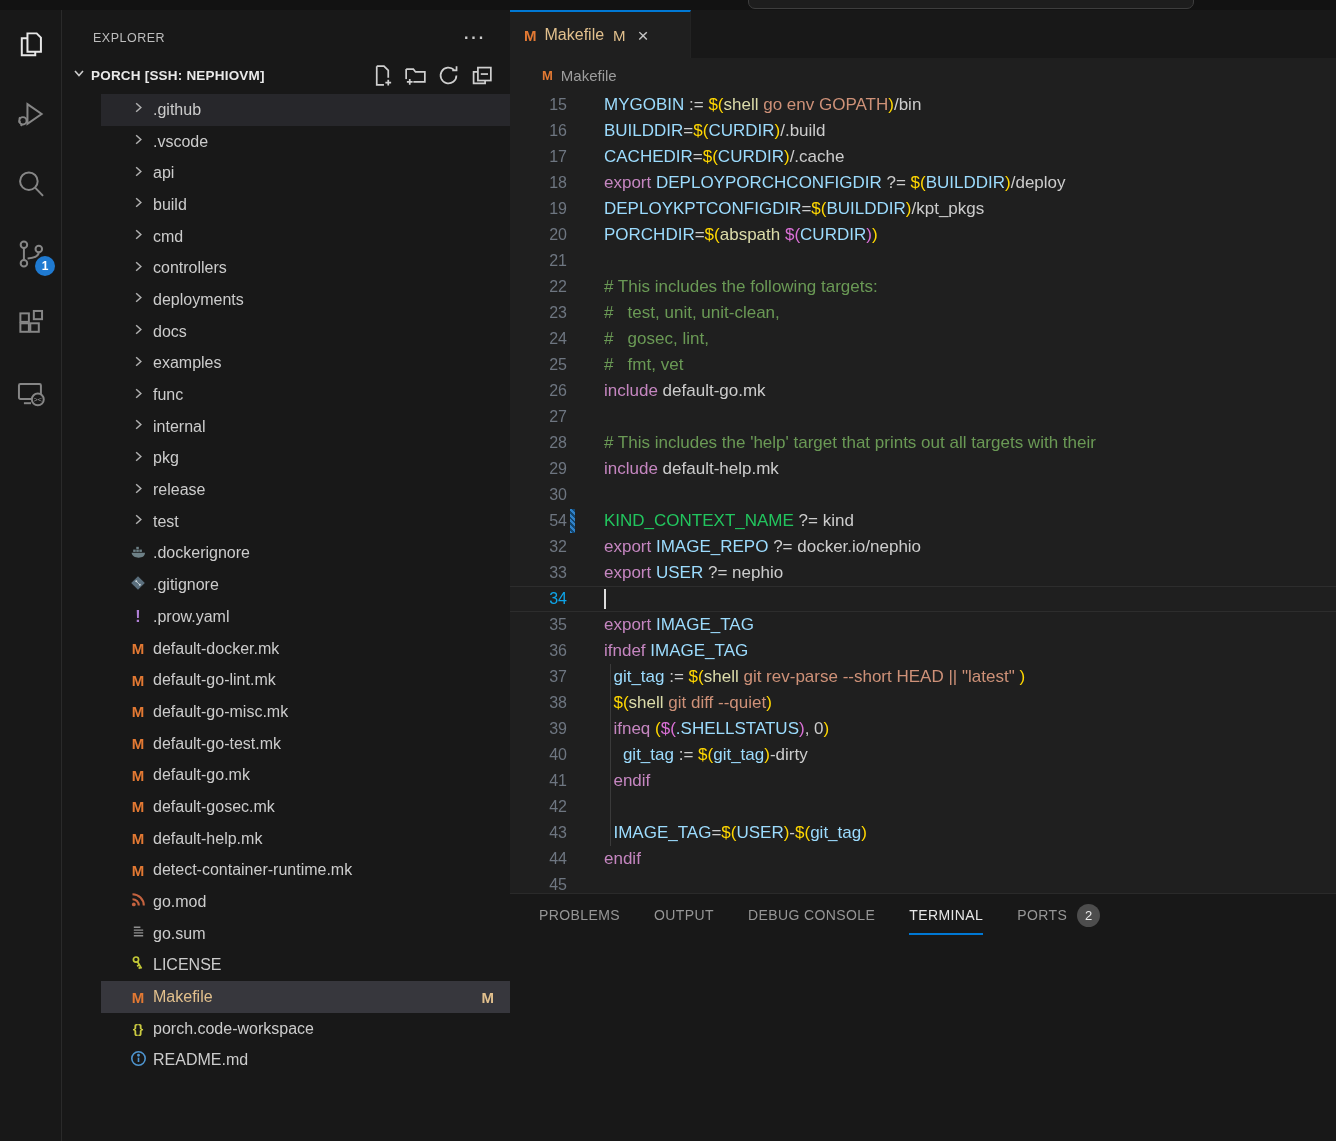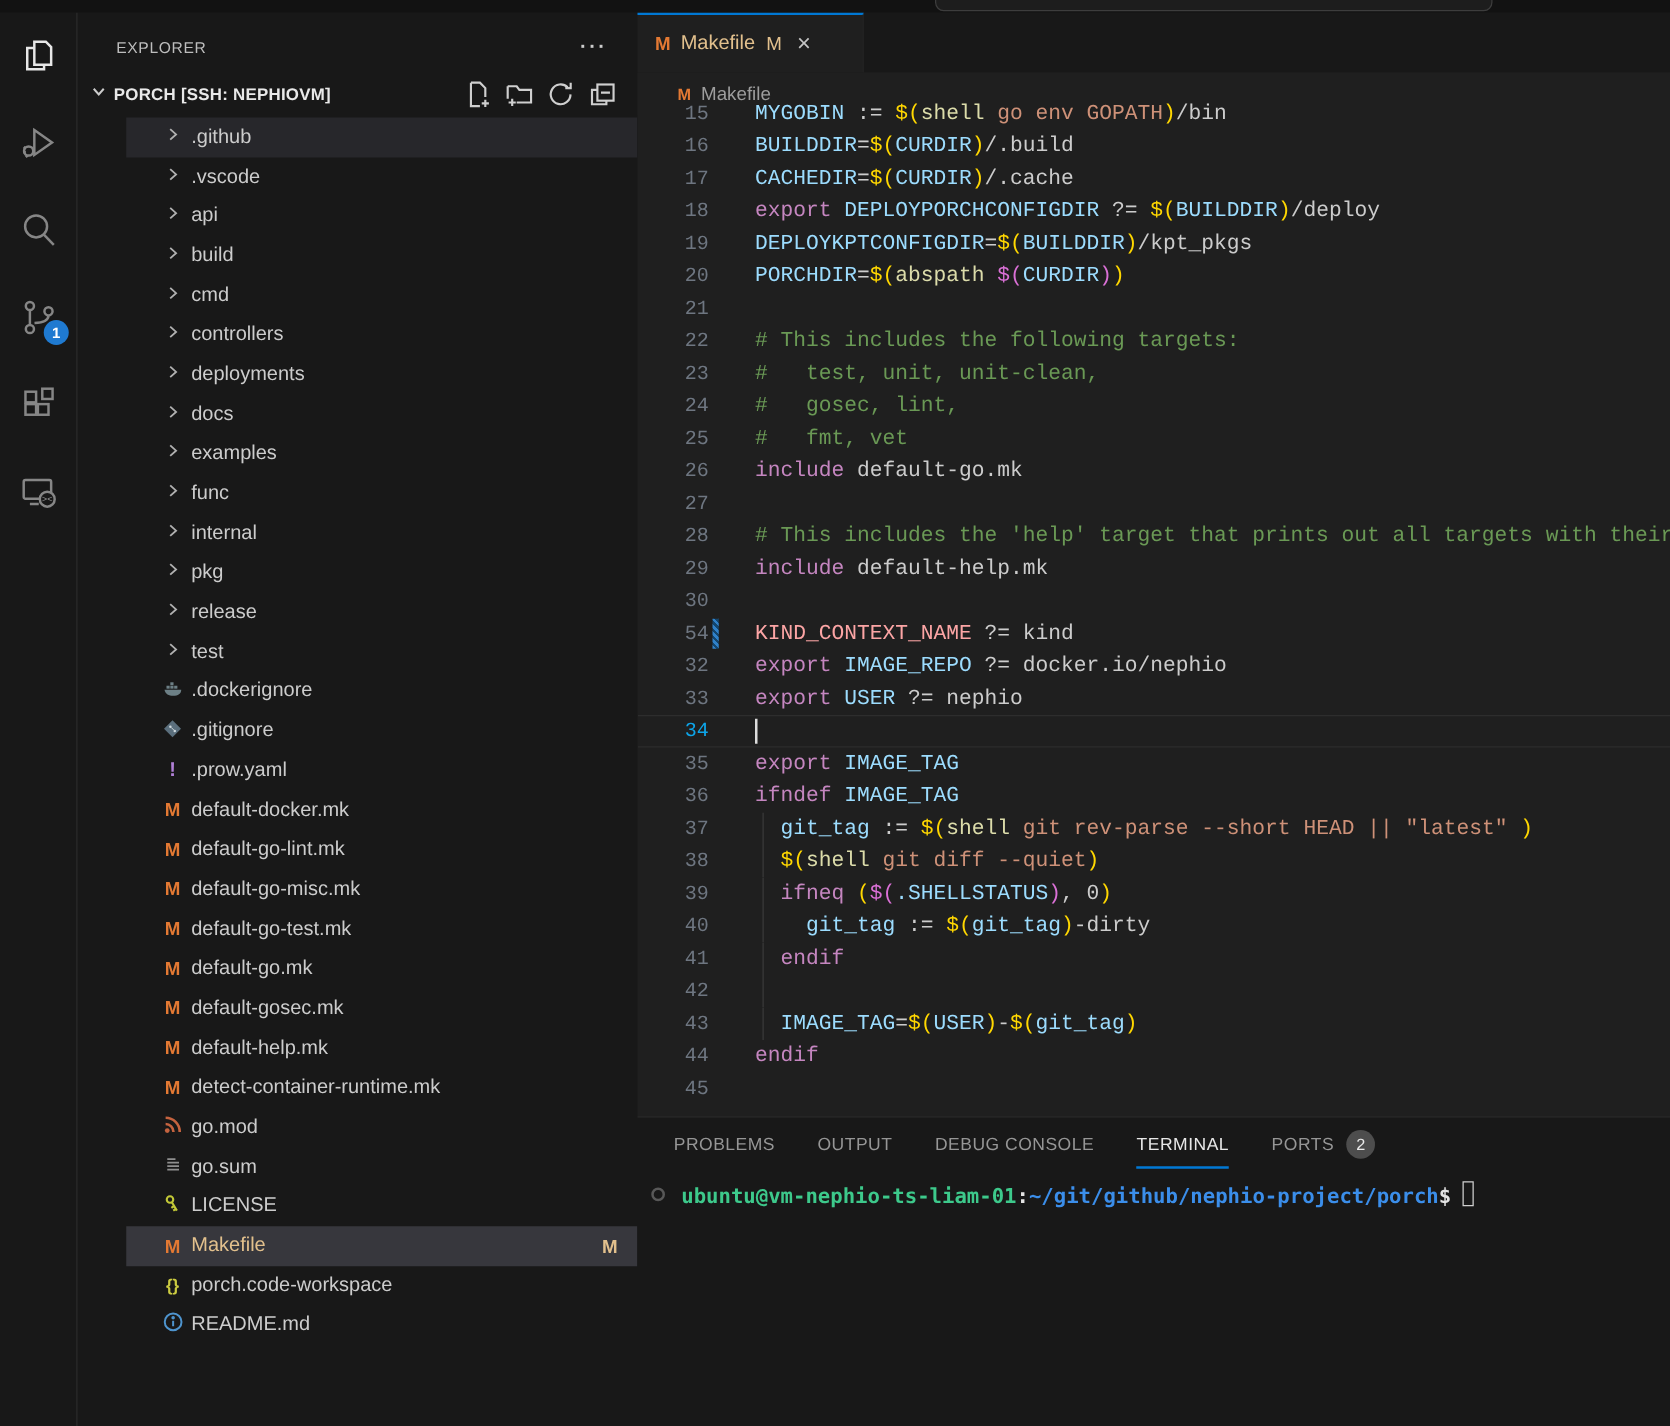--- a/index.html
+++ b/index.html
@@ -54,22 +54,22 @@
   .tab { width:181px; height:48px; background:#1f1f1f; border-top:2px solid #0078d4; border-right:1px solid #232323;
     display:flex; align-items:center; padding:0 10px 0 14px; cursor:pointer; }
   .tab-icon { font-weight:bold; font-size:15px; color:#e37933; }
   .tab-title { font-size:16px; color:#e2c08d; margin-left:8px; }
   .tab-gitbadge { font-size:15px; color:#e2c08d; margin-left:9px; }
   .tab-close { font-size:19px; color:#c5c5c5; margin-left:12px; cursor:pointer; line-height:1; }
   .breadcrumb { height:34px; background:#1f1f1f; display:flex; align-items:center; padding-left:32px; }
   .bc-icon { font-weight:bold; font-size:13px; color:#e37933; }
   .bc-label { font-size:15px; color:#9d9d9d; margin-left:8px; }
 
-  .code { position:absolute; left:0; top:68px; width:826px; height:801px; overflow:hidden;
-    font-family:Liberation Mono, monospace; font-size:17px; }
+  .code { position:absolute; left:0; top:82px; width:826px; height:801px; overflow:hidden;
+    font-family:Liberation Sans, sans-serif; font-size:17px; }
   .code-row { height:26px; display:flex; align-items:center; position:relative; }
   .code-row.current { box-shadow: inset 0 1px 0 #2d2d2d, inset 0 -1px 0 #2d2d2d; }
   .ln { width:57px; flex:none; text-align:right; color:#6e7681; font-size:16px; }
   .code-row.current .ln { color:#0ea5e9; }
   .dec { width:9px; flex:none; position:relative; height:100%; }
   .mod-bar { position:absolute; left:3px; top:1px; bottom:1px; width:5px;
     background:repeating-linear-gradient(45deg,#2f81c9 0 2px,#14466e 2px 4px); }
   .lc { position:relative; flex:1; padding-left:28px; white-space:pre; height:100%; display:flex; align-items:center; overflow:hidden; }
   .guide { position:absolute; left:34px; top:0; bottom:0; border-left:1px solid #3a3a3a; }
   .caret { position:absolute; left:28px; top:3px; width:2px; height:20px; background:#dcdcdc; }
@@ -537,21 +537,21 @@
         <div class="code-row">
           <span class="ln">30</span>
           <span class="dec"></span>
           <span class="lc"></span>
         </div>
         <div class="code-row">
           <span class="ln">54</span>
           <span class="dec">
             <span class="mod-bar"></span>
           </span>
-          <span class="lc"><span style="color: #fca5a5;">KIND_CONTEXT_NAME</span><span style="color: rgb(204, 204, 204);"> ?= </span><span style="color: rgb(204, 204, 204);">kind</span></span>
+          <span class="lc"><span style="color: #22c55e;">KIND_CONTEXT_NAME</span><span style="color: rgb(204, 204, 204);"> ?= </span><span style="color: rgb(204, 204, 204);">kind</span></span>
         </div>
         <div class="code-row">
           <span class="ln">32</span>
           <span class="dec"></span>
           <span class="lc"><span style="color: rgb(197, 134, 192);">export</span><span style="color: rgb(204, 204, 204);"> </span><span style="color: rgb(156, 220, 254);">IMAGE_REPO</span><span style="color: rgb(204, 204, 204);"> ?= </span><span style="color: rgb(204, 204, 204);">docker.io/nephio</span></span>
         </div>
         <div class="code-row">
           <span class="ln">33</span>
           <span class="dec"></span>
           <span class="lc"><span style="color: rgb(197, 134, 192);">export</span><span style="color: rgb(204, 204, 204);"> </span><span style="color: rgb(156, 220, 254);">USER</span><span style="color: rgb(204, 204, 204);"> ?= </span><span style="color: rgb(204, 204, 204);">nephio</span></span>
@@ -631,19 +631,15 @@
           <span class="pt-label">DEBUG CONSOLE</span>
         </span>
         <span class="pt active">
           <span class="pt-label">TERMINAL</span>
         </span>
         <span class="pt">
           <span class="pt-label">PORTS</span>
           <span class="pt-badge" style="background: rgb(77, 77, 77);">2</span>
         </span>
       </div>
-    <div class="term-line">
-      <span class="term-circle"></span>
-      <span class="term-text"><span id="t-user" style="color: rgb(61, 201, 139);">ubuntu@vm-nephio-ts-liam-01</span><span id="t-sep" style="color: rgb(228, 228, 228);">:</span><span id="t-path" style="color: rgb(59, 142, 234);">~/git/github/nephio-project/porch</span><span id="t-prompt" style="color: rgb(228, 228, 228);">$</span><span class="term-cursor"></span></span>
-    </div>
   </div>
 
 </div>
 
 </body></html>

